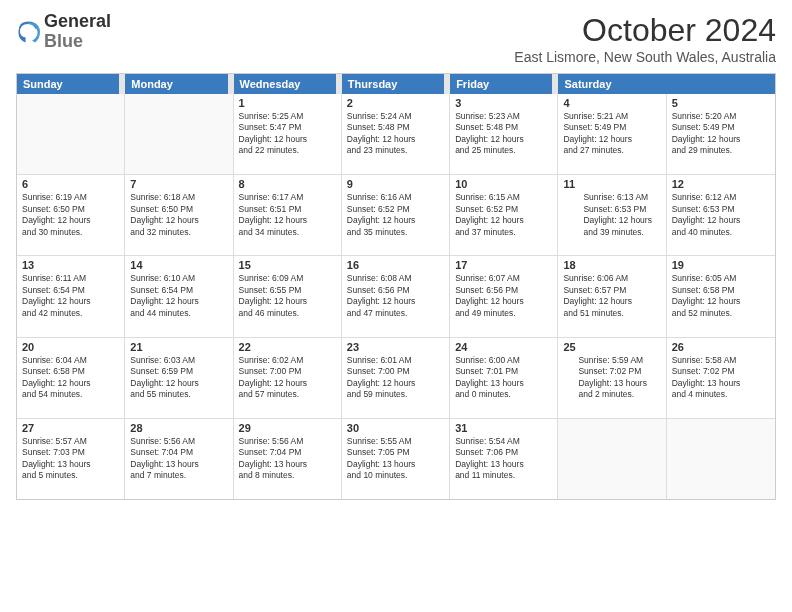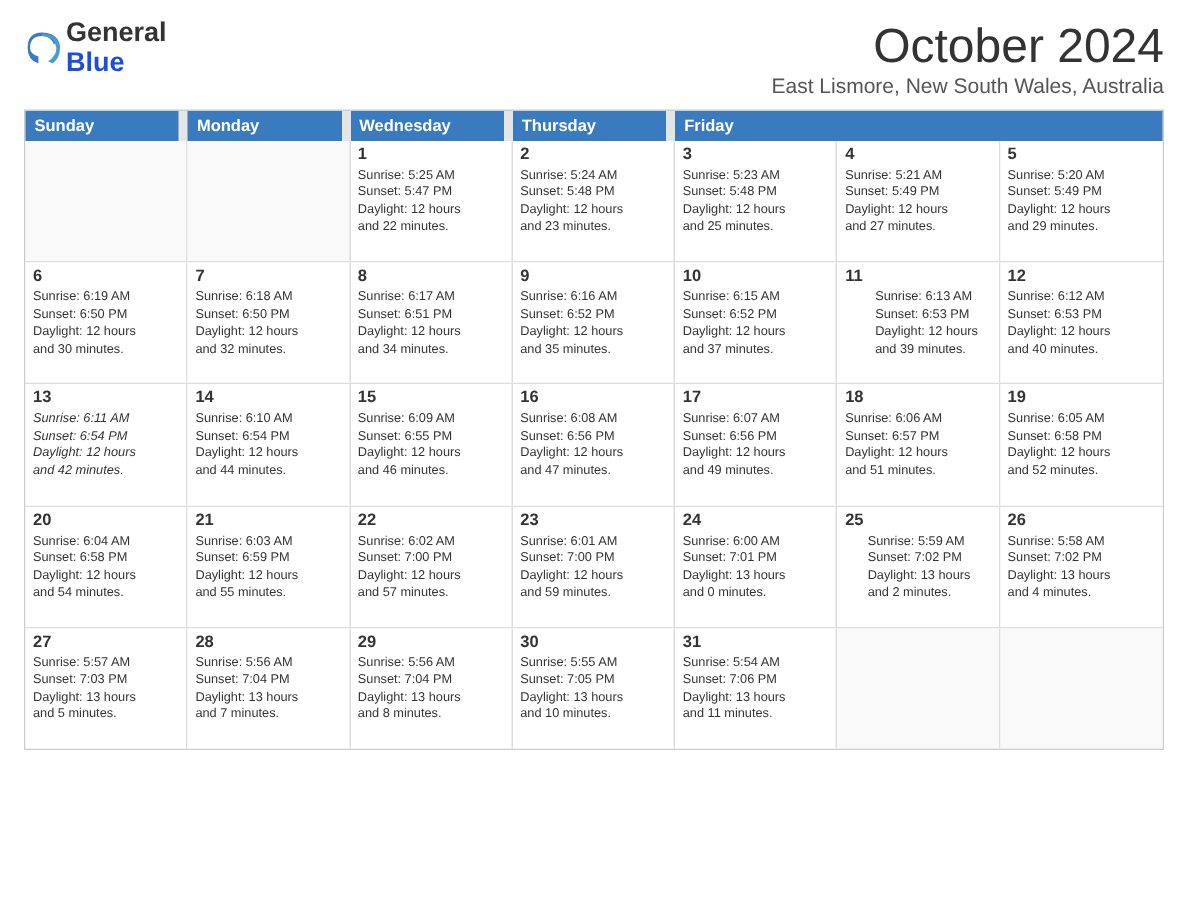--- a/index.html
+++ b/index.html
@@ -28,21 +28,21 @@
       align-items: center;
       gap: 4px;
     }
     .logo-text {
       font-size: 18px;
       font-weight: bold;
       color: #333;
       line-height: 1.1;
     }
     .logo-text span {
-      color: #1d4ed8;
+      color: #737373;
     }
     .logo-icon {
       width: 24px;
       height: 24px;
     }
     .title-block {
       text-align: right;
     }
     .month-title {
       font-size: 32px;
@@ -127,20 +127,21 @@
     </div>
   </div>
 
   <div class="calendar">
     <div class="cal-header">
       <div class="cal-header-cell">Sunday</div>
       <div class="cal-header-cell">Monday</div>
       <div class="cal-header-cell">Wednesday</div>
       <div class="cal-header-cell">Thursday</div>
       <div class="cal-header-cell">Friday</div>
+      <div class="cal-header-cell">Saturday</div>
     </div>
     <div class="cal-body" id="cal-body">
     <div class="cal-row">
           <div class="cal-cell empty"></div>
           <div class="cal-cell empty"></div>
           <div class="cal-cell">
             <div class="day-num">1</div>
             <div class="cell-text" style="white-space: pre-line;">Sunrise: 5:25 AM
 Sunset: 5:47 PM
 Daylight: 12 hours
@@ -222,21 +223,21 @@
             <div class="day-num">12</div>
             <div class="cell-text" style="white-space: pre-line;">Sunrise: 6:12 AM
 Sunset: 6:53 PM
 Daylight: 12 hours
 and 40 minutes.</div>
           </div>
         </div>
         <div class="cal-row">
           <div class="cal-cell">
             <div class="day-num">13</div>
-            <div class="cell-text" style="white-space: pre-line; font-style: italic;">Sunrise: 6:11 AM
+            <div class="cell-text" style="white-space: pre-line;">Sunrise: 6:11 AM
 Sunset: 6:54 PM
 Daylight: 12 hours
 and 42 minutes.</div>
           </div>
           <div class="cal-cell">
             <div class="day-num">14</div>
             <div class="cell-text" style="white-space: pre-line;">Sunrise: 6:10 AM
 Sunset: 6:54 PM
 Daylight: 12 hours
 and 44 minutes.</div>

